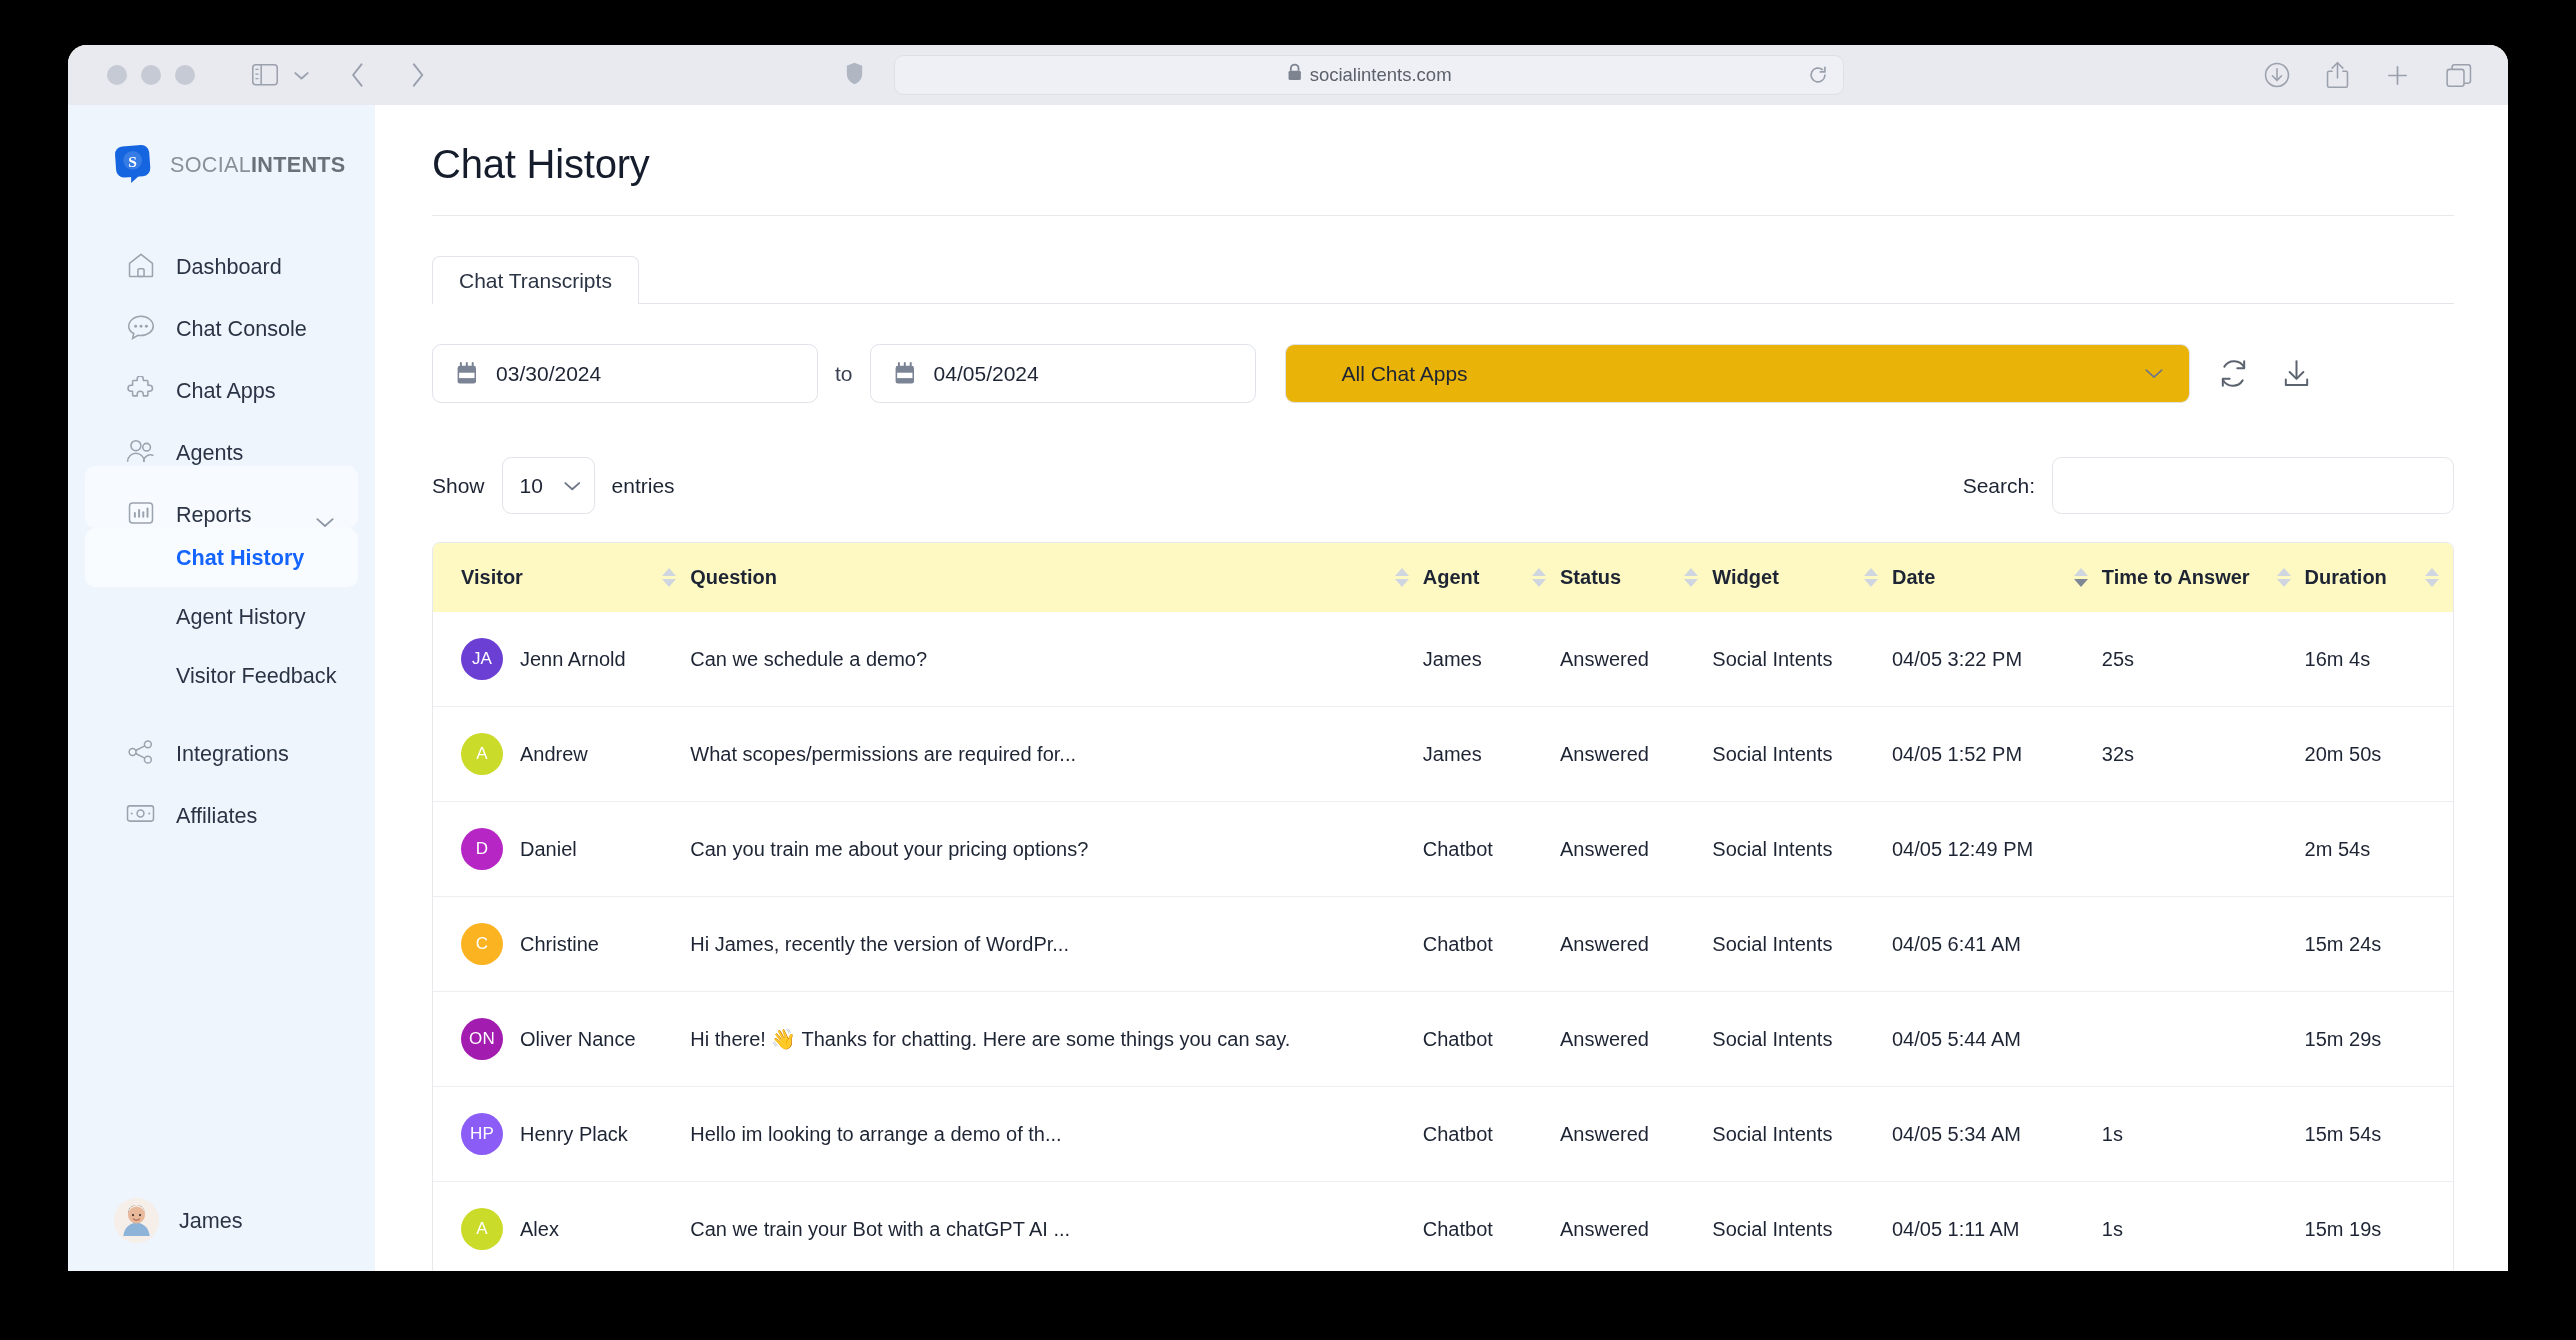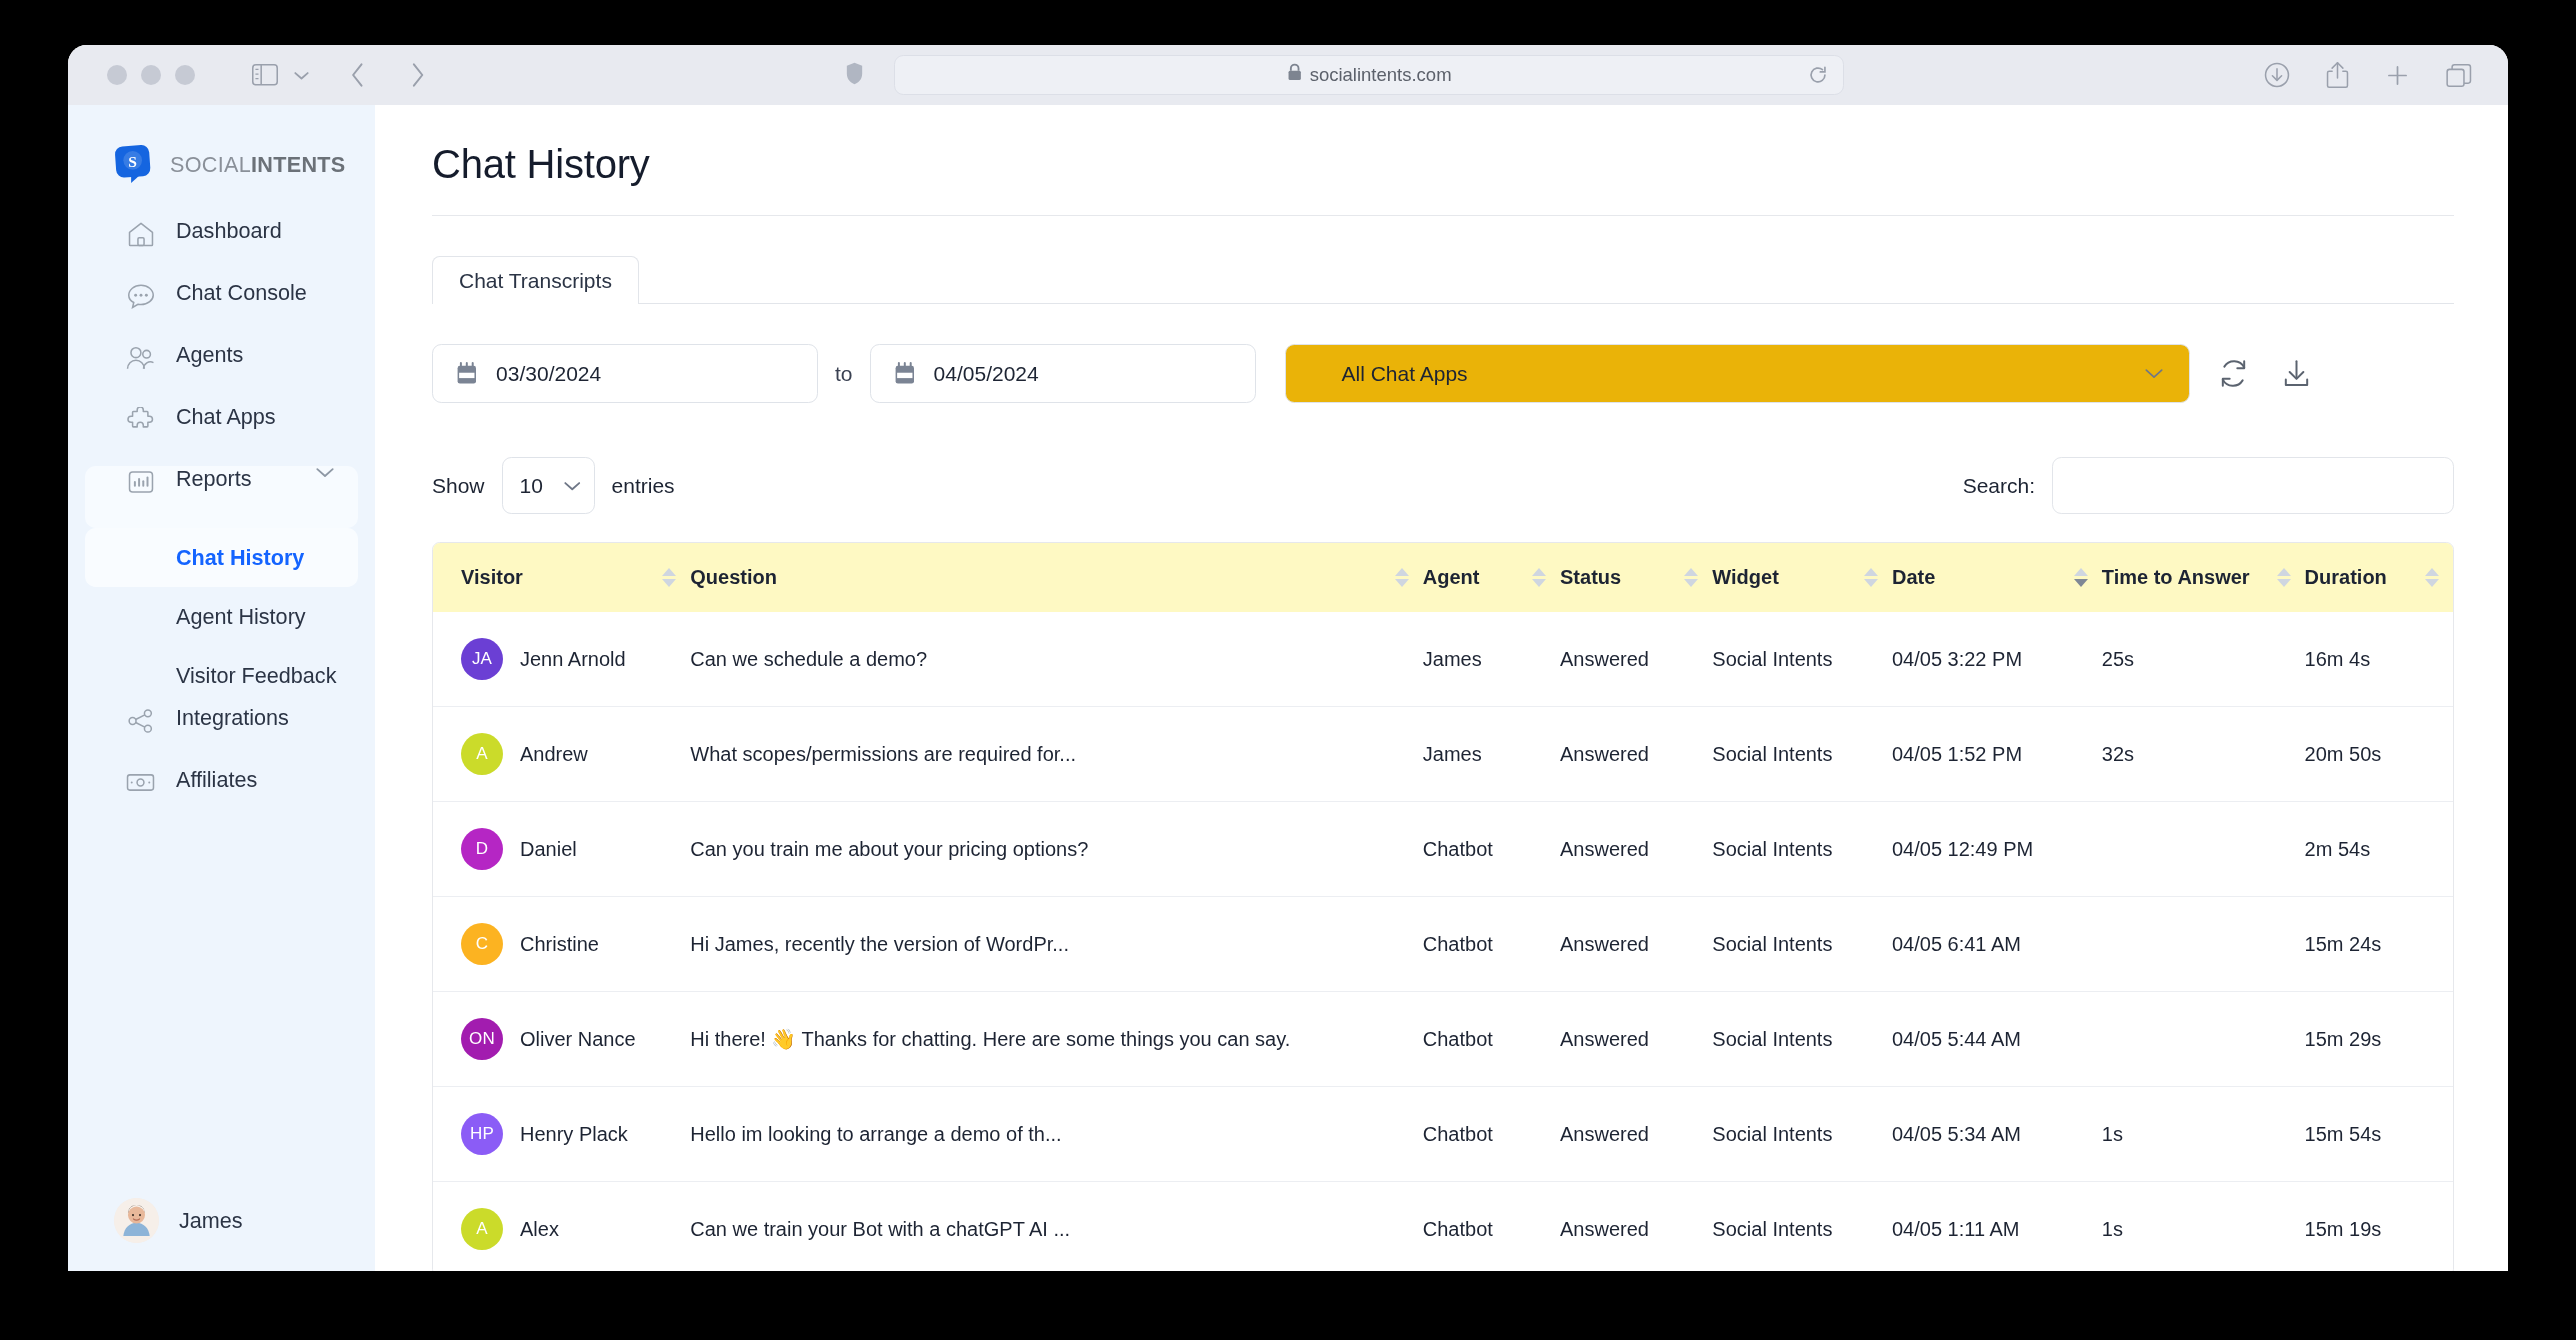--- a/index.html
+++ b/index.html
@@ -116,21 +116,21 @@
     font-size: 21.6px;
     letter-spacing: 0.3px;
     color: #8a9099;
     white-space: nowrap;
   }
   .logo-text b { color: #6b7178; font-weight: 700; }
 
   .nav { margin-top: 28px; }
   .nav-item {
     display: flex;
-    align-items: flex-start;
+    align-items: flex-end;
     gap: 20px;
     height: 62px;
     padding-left: 40px;
     padding-right: 23px;
     margin: 0 17px 0 17px;
     border-radius: 10.8px;
     cursor: pointer;
     position: relative;
   }
   .nav-item .nav-ico {
@@ -504,37 +504,37 @@
               <circle cx="11" cy="16" r="1.9" fill="currentColor" stroke="none"></circle>
               <circle cx="18" cy="16" r="1.9" fill="currentColor" stroke="none"></circle>
               <circle cx="25" cy="16" r="1.9" fill="currentColor" stroke="none"></circle>
             </svg>
           </span>
           <span class="nav-label">Chat Console</span>
         </div>
 
         <div class="nav-item">
           <span class="nav-ico">
+            <svg width="28" height="26" viewBox="0 0 36 34" fill="none" stroke="currentColor" stroke-width="2" stroke-linejoin="round">
+              <path d="M13 4 a4 4 0 0 1 8 0 v2 h5 a1 1 0 0 1 1 1 v5 h2 a4 4 0 0 1 0 8 h-2 v5 a1 1 0 0 1 -1 1 h-5 v-2 a4 4 0 0 0 -8 0 v2 H8 a1 1 0 0 1 -1 -1 v-5 H5 a4 4 0 0 1 0 -8 h2 V7 a1 1 0 0 1 1 -1 h5 Z"></path>
+            </svg>
+          </span>
+          <span class="nav-label">Chat Apps</span>
+        </div>
+
+        <div class="nav-item">
+          <span class="nav-ico">
             <svg width="29" height="26" viewBox="0 0 38 34" fill="none" stroke="currentColor" stroke-width="2">
               <circle cx="13" cy="10" r="6.5"></circle>
               <path d="M2 31 a11 11 0 0 1 22 0"></path>
               <circle cx="27" cy="12" r="5"></circle>
               <path d="M23 31 a9 9 0 0 1 13 -8"></path>
             </svg>
           </span>
           <span class="nav-label">Agents</span>
-        </div>
-
-        <div class="nav-item">
-          <span class="nav-ico">
-            <svg width="28" height="26" viewBox="0 0 36 34" fill="none" stroke="currentColor" stroke-width="2" stroke-linejoin="round">
-              <path d="M13 4 a4 4 0 0 1 8 0 v2 h5 a1 1 0 0 1 1 1 v5 h2 a4 4 0 0 1 0 8 h-2 v5 a1 1 0 0 1 -1 1 h-5 v-2 a4 4 0 0 0 -8 0 v2 H8 a1 1 0 0 1 -1 -1 v-5 H5 a4 4 0 0 1 0 -8 h2 V7 a1 1 0 0 1 1 -1 h5 Z"></path>
-            </svg>
-          </span>
-          <span class="nav-label">Chat Apps</span>
         </div>
 
         <div class="nav-item active-parent">
           <span class="nav-ico">
             <svg width="28" height="26" viewBox="0 0 36 34" fill="none" stroke="currentColor" stroke-width="2" stroke-linejoin="round">
               <rect x="3" y="4" width="30" height="26" rx="4"></rect>
               <line x1="10" y1="22" x2="10" y2="17" stroke-width="2.6" stroke-linecap="round"></line>
               <line x1="15.5" y1="22" x2="15.5" y2="13" stroke-width="2.6" stroke-linecap="round"></line>
               <line x1="21" y1="22" x2="21" y2="16" stroke-width="2.6" stroke-linecap="round"></line>
               <line x1="26.5" y1="22" x2="26.5" y2="11" stroke-width="2.6" stroke-linecap="round"></line>

